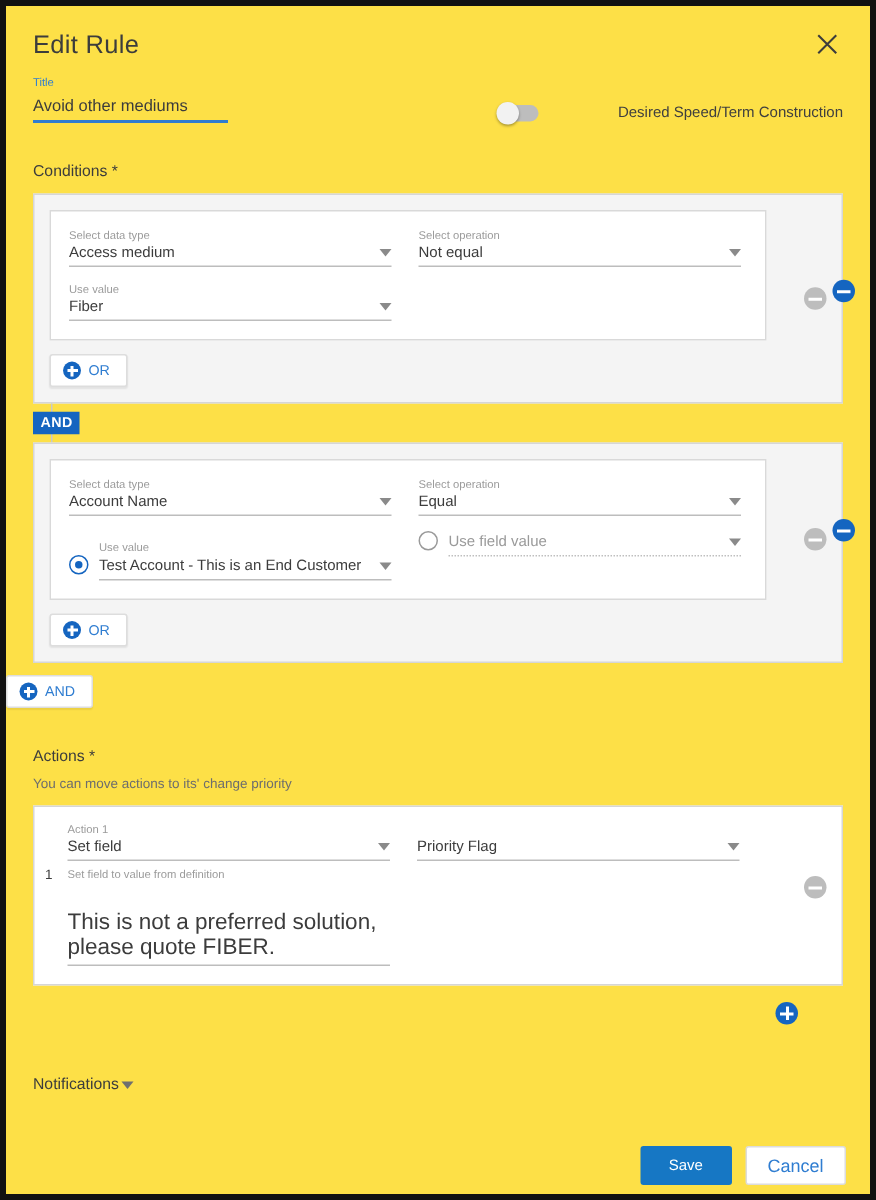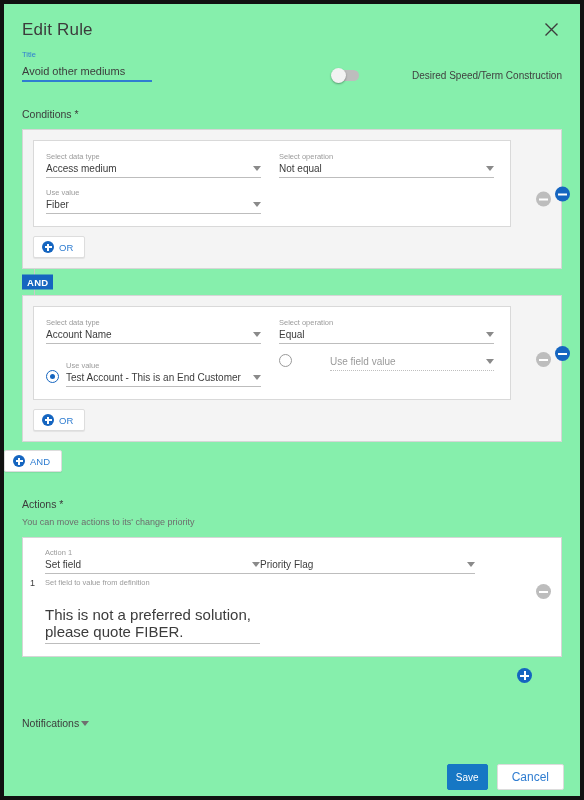--- a/index.html
+++ b/index.html
@@ -15,21 +15,21 @@
   .page {
     position: relative;
     width: 584px; height: 800px;
     background: #ffffff;
     border: 4px solid #111111;
     overflow: hidden;
   }
   .inner {
     position: relative;
     width: 100%; height: 100%;
-    background: #86efac;
+    background: #fde047;
     padding: 0;
     overflow: hidden;
   }
 
   
   .header {
     position: relative;
     padding: 16px 18px 0 18px;
   }
   .dialog-title {
@@ -146,21 +146,20 @@
   .select-line {
     display: flex;
     align-items: flex-end;
     justify-content: space-between;
     border-bottom: 1px solid #bdbdbd;
     padding-bottom: 3px;
     cursor: pointer;
   }
   .select-line.dotted {
     border-bottom: 1px dotted #bfbfbf;
-    margin-left: 31px;
   }
   .select-value {
     font-size: 10px;
     color: #3c3c3c;
     white-space: nowrap;
     overflow: hidden;
     text-overflow: ellipsis;
   }
   .select-value.muted { color: #9a9a9a; }
   .caret {
@@ -315,20 +314,21 @@
   }
   .action-index {
     position: absolute;
     left: 7px;
     top: 40px;
     font-size: 9px;
     color: #3c3c3c;
   }
   .action-top {
     display: flex;
+    column-gap: 18px;
   }
   .afld { width: 215px; }
   .helper-text {
     font-size: 7.5px;
     color: #9b9b9b;
     margin-top: 4px;
     line-height: 10px;
   }
   .action-text-line {
     margin-top: 18px;
@@ -410,21 +410,21 @@
     justify-content: flex-end;
     gap: 9px;
     padding: 0 16px;
   }
   .btn-primary {
     background: #1677c4;
     color: #ffffff;
     font-size: 10px;
     border: 1px solid #1677c4;
     border-radius: 2px;
-    padding: 5px 8px;
+    padding: 5px 18px;
     cursor: pointer;
     font-family: "Liberation Sans", sans-serif;
   }
   .btn-secondary {
     background: #ffffff;
     color: #2f7dd1;
     font-size: 12px;
     border: 1px solid #dcdcdc;
     border-radius: 2px;
     padding: 5px 14px;

